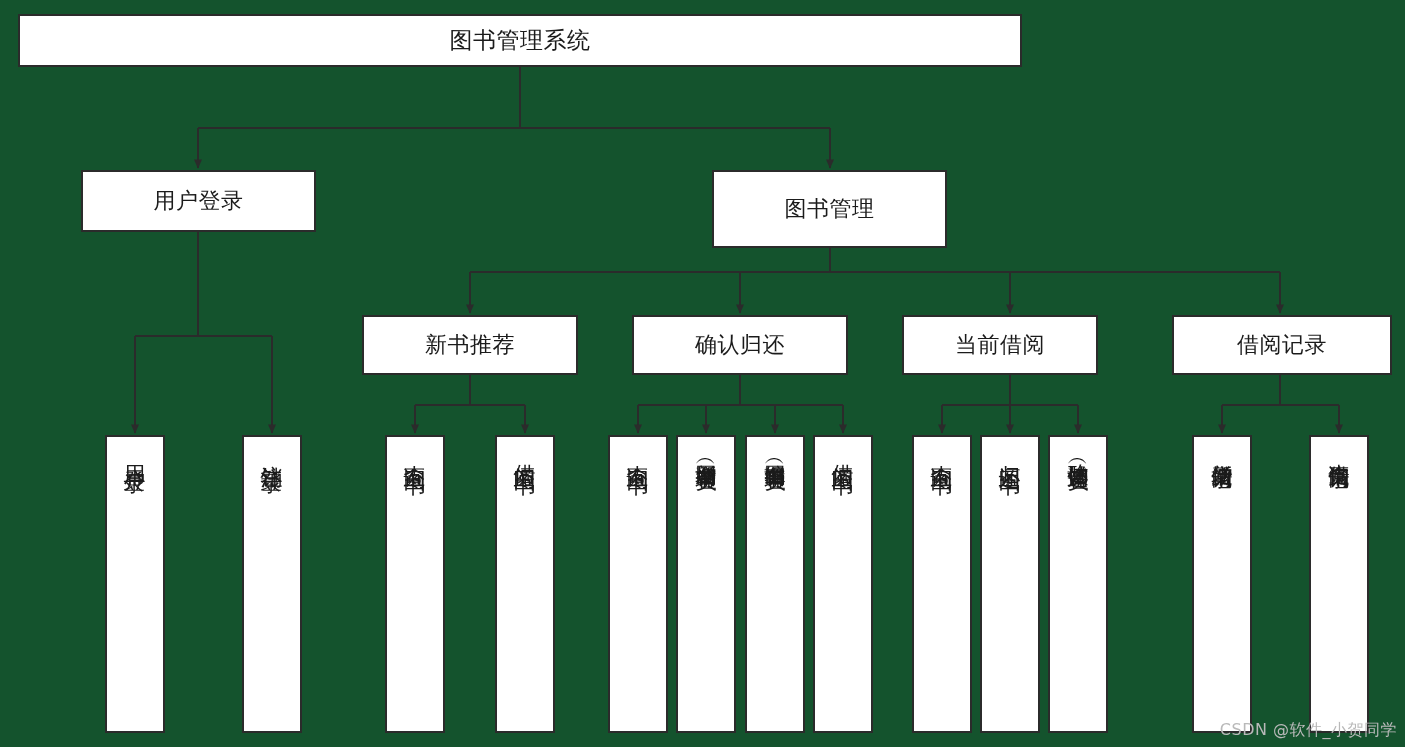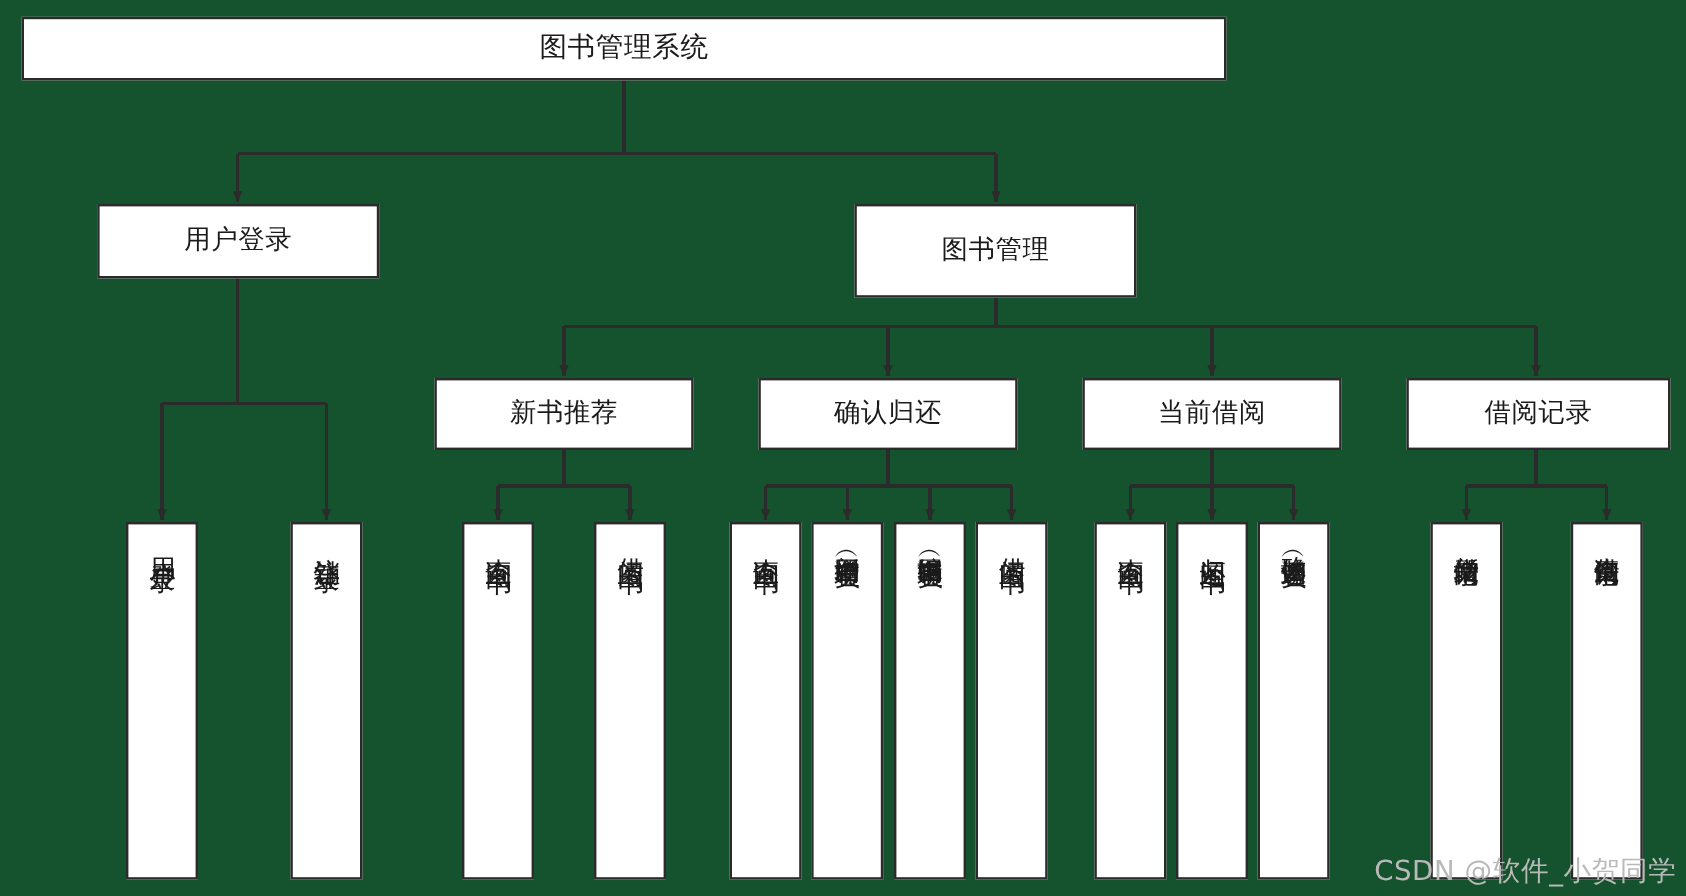--- a/index.html
+++ b/index.html
@@ -48,21 +48,21 @@
     line-height:1.05;
     letter-spacing:3px;
     white-space:nowrap;
   }
   .node.v.tall .label{font-size:21px;letter-spacing:1px;}
 
   #watermark{
     position:absolute;
     right:8px;
     bottom:6px;
-    font-size:23px;
+    font-size:16px;
     color:#b9b9b9;
     white-space:nowrap;
     letter-spacing:0.5px;
   }
 </style>
 </head>
 <body>
 
 <div id="stage">
 
@@ -129,21 +129,21 @@
   </div>
 
   <div class="node h" style="left:362px;top:315px;width:216px;height:60px;">
     <span class="label">新书推荐</span>
   </div>
 
   <div class="node h" style="left:632px;top:315px;width:216px;height:60px;">
     <span class="label">确认归还</span>
   </div>
 
-  <div class="node h" style="left:902px;top:315px;width:216px;height:60px;">
+  <div class="node h" style="left:902px;top:315px;width:196px;height:60px;">
     <span class="label">当前借阅</span>
   </div>
 
   <div class="node h" style="left:1172px;top:315px;width:220px;height:60px;">
     <span class="label">借阅记录</span>
   </div>
 
   <div class="node v" style="left:105px;top:435px;width:60px;height:298px;">
     <span class="label">用户登录</span>
   </div>

